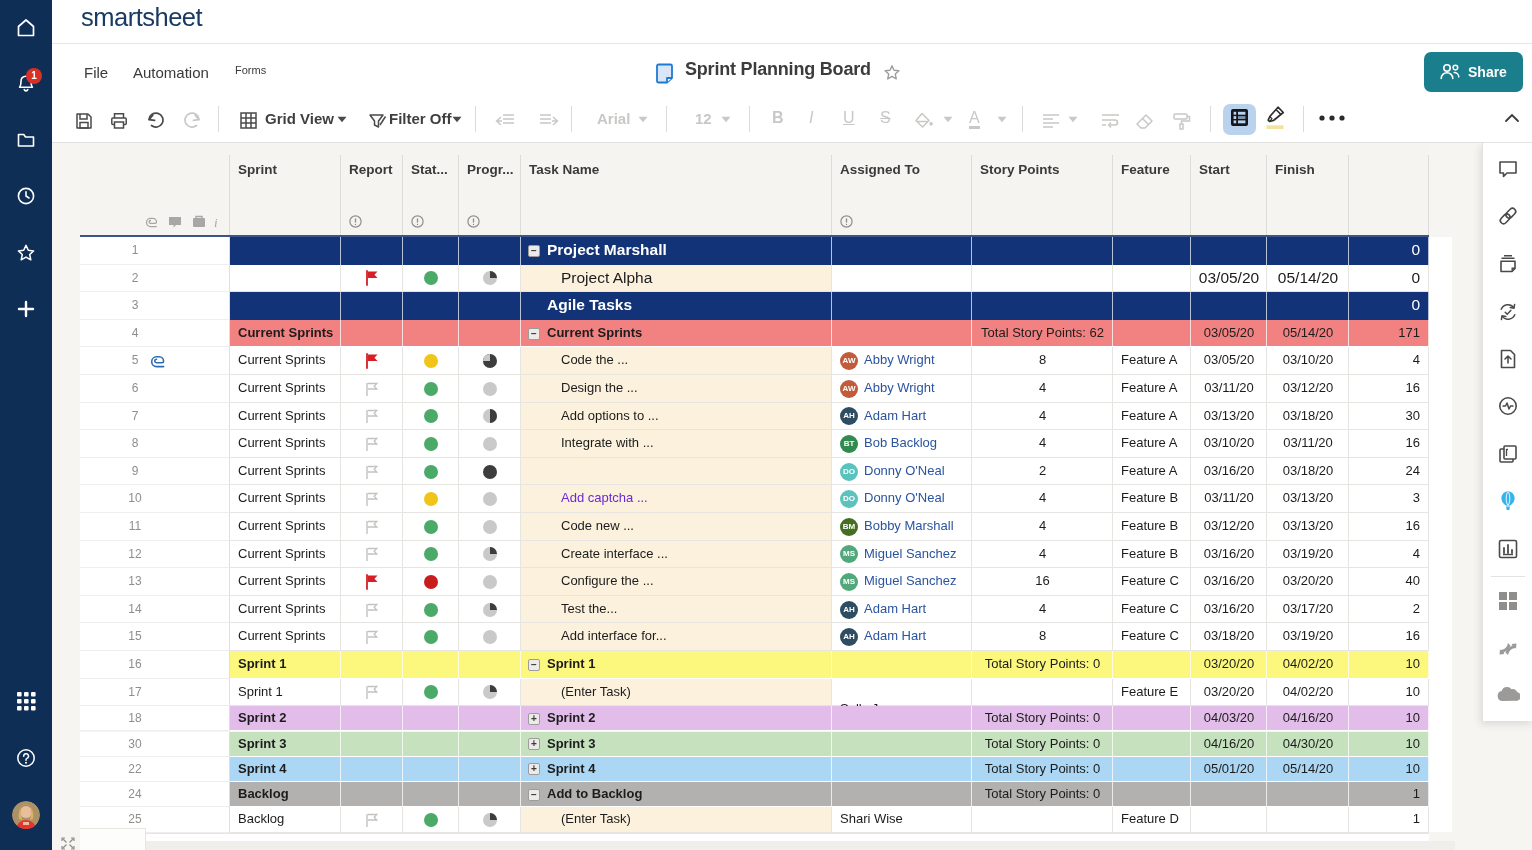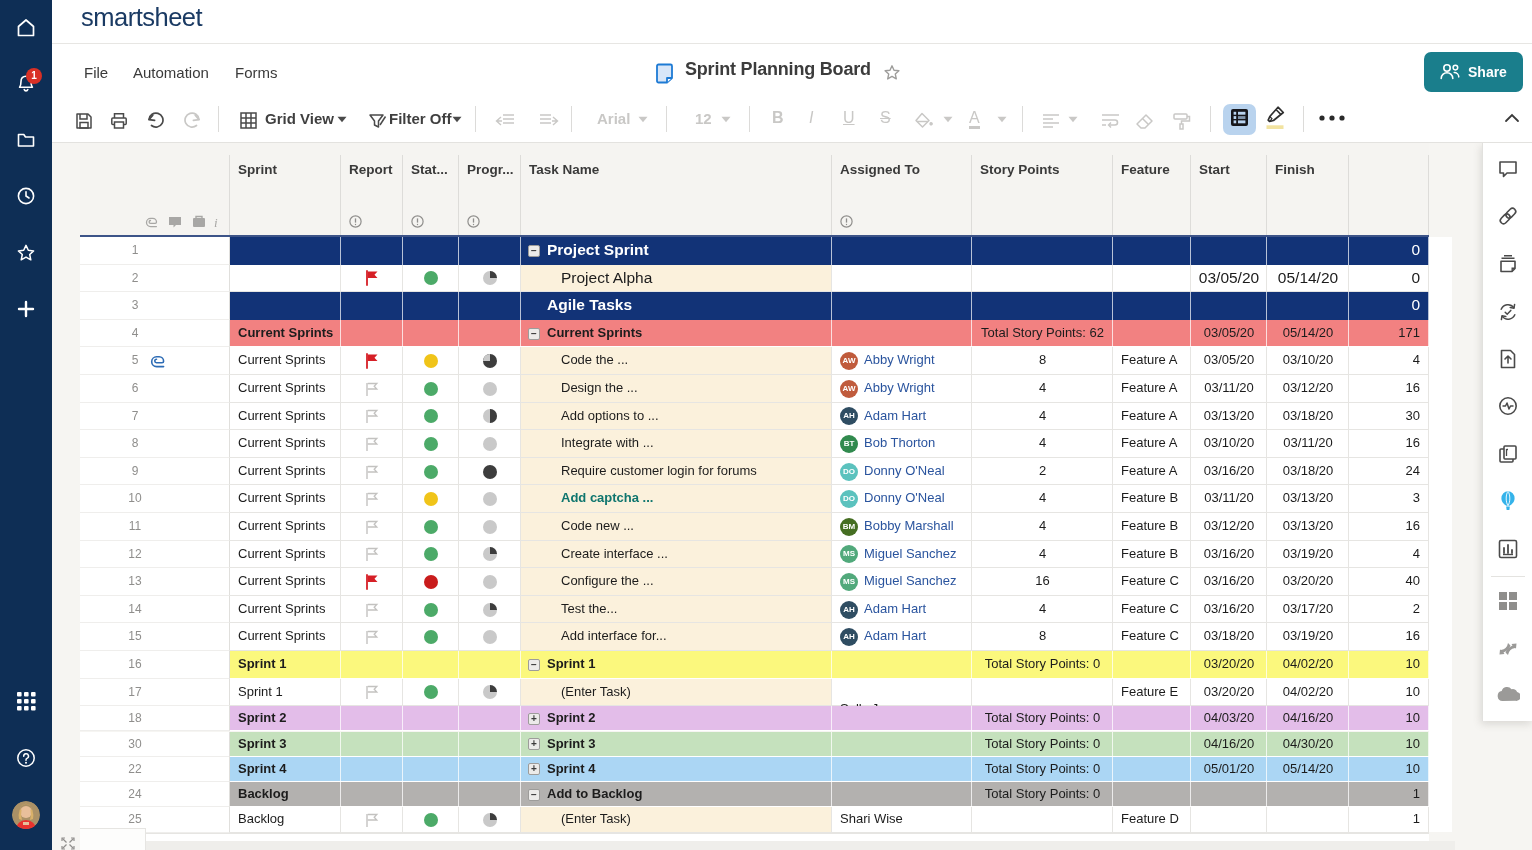--- a/index.html
+++ b/index.html
@@ -73,21 +73,21 @@
 <path d="M11 21 h6 v3 h-6 Z" fill="#e8bf9a"></path>
       </svg>
     </div>
 </div>
 <div class="abs" style="left:52px;top:0;width:1480px;height:44px;background:#fff;border-bottom:1px solid #e7e6e3;">
 <div class="abs" style="left:29px;top:3px;font-size:25.5px;color:#1a3a63;letter-spacing:-0.5px;">smartsheet</div>
   </div>
 <div class="abs" style="left:52px;top:45px;width:1480px;height:51px;background:#fff;">
 <div class="abs" style="left:32px;top:19px;font-size:15px;color:#3a3a3a;">File</div>
 <div class="abs" style="left:81px;top:19px;font-size:15px;color:#3a3a3a;">Automation</div>
-<div class="abs" style="left:183px;top:19px;font-size:15px;color:#3a3a3a;">Forms</div>
+<div class="abs" style="left:183px;top:19px;font-size:11px;color:#3a3a3a;">Forms</div>
 <svg class="abs" style="left:604px;top:18px;" width="17" height="21" viewBox="0 0 17 21">
       <path d="M2.5 1.5 h12 a1.5 1.5 0 0 1 1.5 1.5 v12 l-5 4.5 h-8.5 a1.5 1.5 0 0 1 -1.5 -1.5 v-15 a1.5 1.5 0 0 1 1.5 -1.5 Z" fill="#d8e6f8" stroke="#1d7ad4" stroke-width="1.8" stroke-linejoin="round"></path>
       <path d="M16 15 l-5 0 l0 4.5" fill="#fff" stroke="#1d7ad4" stroke-width="1.8" stroke-linejoin="round"></path>
     </svg>
 <div class="abs" style="left:633px;top:14px;font-size:18px;font-weight:bold;color:#3c3c3c;letter-spacing:-0.2px;">Sprint Planning Board</div>
 <svg class="abs" style="left:831px;top:19px;" width="18" height="18" viewBox="0 0 18 18">
       <path d="M9 1.8 L11 6.3 L15.9 6.8 L12.3 10.1 L13.3 14.9 L9 12.4 L4.7 14.9 L5.7 10.1 L2.1 6.8 L7 6.3 Z" fill="none" stroke="#9e9d9b" stroke-width="1.4" stroke-linejoin="round"></path>
     </svg>
 <div class="abs" style="left:1372px;top:7px;width:99px;height:40px;background:#1a7e8c;border-radius:7px;">
 <svg class="abs" style="left:15px;top:10px;" width="22" height="20" viewBox="0 0 22 20">
@@ -315,21 +315,21 @@
 <div class="abs" style="left:406px;top:94.0px;width:1px;height:27.6px;background:rgba(255,255,255,0.7);"></div>
 <div class="abs" style="left:468px;top:94.0px;width:1px;height:27.6px;background:rgba(255,255,255,0.7);"></div>
 <div class="abs" style="left:779px;top:94.0px;width:1px;height:27.6px;background:rgba(255,255,255,0.7);"></div>
 <div class="abs" style="left:919px;top:94.0px;width:1px;height:27.6px;background:rgba(255,255,255,0.7);"></div>
 <div class="abs" style="left:1060px;top:94.0px;width:1px;height:27.6px;background:rgba(255,255,255,0.7);"></div>
 <div class="abs" style="left:1138px;top:94.0px;width:1px;height:27.6px;background:rgba(255,255,255,0.7);"></div>
 <div class="abs" style="left:1214px;top:94.0px;width:1px;height:27.6px;background:rgba(255,255,255,0.7);"></div>
 <div class="abs" style="left:1296px;top:94.0px;width:1px;height:27.6px;background:rgba(255,255,255,0.7);"></div>
 <div class="abs" style="left:1376px;top:94.0px;width:1px;height:27.6px;background:rgba(255,255,255,0.7);"></div>
 <div class="abs" style="left:476px;top:101.8px;width:12px;height:12px;background:#ecebe9;border:1px solid #9d9c9a;border-radius:2px;font-size:10px;line-height:10px;text-align:center;color:#3a3a3a;font-weight:bold;">−</div>
-<div class="abs" style="left:495px;top:94.0px;height:27.6px;font-size:15.5px;font-weight:bold;color:#fff;line-height:26.6px;white-space:nowrap;">Project Sprint</div>
+<div class="abs" style="left:495px;top:94.0px;height:27.6px;font-size:15.5px;font-weight:bold;color:#fff;line-height:26.6px;white-space:nowrap;">Project Marshall</div>
 <div class="abs" style="left:1297px;top:94.0px;width:71px;height:27.6px;font-size:15.5px;color:#fff;text-align:right;line-height:26.6px;">0</div>
 <div class="abs" style="left:28px;top:121.6px;width:150px;height:27.6px;background:#fff;border-bottom:1px solid #efeeec;border-right:1px solid #e0dfdc;"></div>
 <div class="abs" style="left:28px;top:121.6px;width:110px;height:27.6px;font-size:12px;color:#8f8e8c;text-align:center;line-height:27.6px;">2</div>
 <div class="abs" style="left:178px;top:121.6px;width:1199px;height:27.6px;background:#fff;border-bottom:1px solid #e6e5e2;box-sizing:border-box;"></div>
 <div class="abs" style="left:288px;top:121.6px;width:1px;height:27.6px;background:#e6e5e2;"></div>
 <div class="abs" style="left:350px;top:121.6px;width:1px;height:27.6px;background:#e6e5e2;"></div>
 <div class="abs" style="left:406px;top:121.6px;width:1px;height:27.6px;background:#e6e5e2;"></div>
 <div class="abs" style="left:468px;top:121.6px;width:1px;height:27.6px;background:#e6e5e2;"></div>
 <div class="abs" style="left:779px;top:121.6px;width:1px;height:27.6px;background:#e6e5e2;"></div>
 <div class="abs" style="left:919px;top:121.6px;width:1px;height:27.6px;background:#e6e5e2;"></div>
@@ -509,21 +509,21 @@
       <path d="M3 2 V15" stroke="#c3c2c0" stroke-width="1.4"></path>
       <path d="M3.7 2.5 H12.8 L10.2 5.2 L12.8 8 H3.7" fill="none" stroke="#c3c2c0" stroke-width="1.3"></path>
     </svg>
 <div class="abs" style="left:372px;top:294.0px;width:14px;height:14px;border-radius:50%;background:#4caa68;"></div>
 <svg class="abs" style="left:430px;top:293.0px;" width="16" height="16" viewBox="0 0 16 16">
       <circle cx="8" cy="8" r="7" fill="#c9c9c9"></circle>
     </svg>
 <div class="abs" style="left:469px;top:287.2px;width:310px;height:26.6px;background:#fbf1dc;"></div>
 <div class="abs" style="left:509px;top:287.2px;height:27.6px;font-size:13px;font-weight:normal;color:#1c1c1c;line-height:26.6px;white-space:nowrap;">Integrate with ...</div>
 <div class="abs" style="left:788px;top:292.0px;width:18px;height:18px;border-radius:50%;background:#318a4e;color:#fff;font-size:8px;font-weight:bold;text-align:center;line-height:18px;">BT</div>
-<div class="abs" style="left:812px;top:287.2px;height:27.6px;font-size:13px;color:#2a549e;line-height:26.6px;white-space:nowrap;">Bob Thorton</div>
+<div class="abs" style="left:812px;top:287.2px;height:27.6px;font-size:13px;color:#2a549e;line-height:26.6px;white-space:nowrap;">Bob Backlog</div>
 <div class="abs" style="left:920px;top:287.2px;width:141px;height:27.6px;font-size:13px;font-weight:normal;color:#1c1c1c;text-align:center;line-height:26.6px;">4</div>
 <div class="abs" style="left:1069px;top:287.2px;height:27.6px;font-size:13px;color:#1c1c1c;line-height:26.6px;white-space:nowrap;">Feature A</div>
 <div class="abs" style="left:1139px;top:287.2px;width:76px;height:27.6px;font-size:13px;color:#1c1c1c;text-align:center;line-height:26.6px;">03/10/20</div>
 <div class="abs" style="left:1215px;top:287.2px;width:82px;height:27.6px;font-size:13px;color:#1c1c1c;text-align:center;line-height:26.6px;">03/11/20</div>
 <div class="abs" style="left:1297px;top:287.2px;width:71px;height:27.6px;font-size:13px;color:#1c1c1c;text-align:right;line-height:26.6px;">16</div>
 <div class="abs" style="left:28px;top:314.8px;width:150px;height:27.6px;background:#fff;border-bottom:1px solid #efeeec;border-right:1px solid #e0dfdc;"></div>
 <div class="abs" style="left:28px;top:314.8px;width:110px;height:27.6px;font-size:12px;color:#8f8e8c;text-align:center;line-height:27.6px;">9</div>
 <div class="abs" style="left:178px;top:314.8px;width:1199px;height:27.6px;background:#fff;border-bottom:1px solid #e6e5e2;box-sizing:border-box;"></div>
 <div class="abs" style="left:288px;top:314.8px;width:1px;height:27.6px;background:#e6e5e2;"></div>
 <div class="abs" style="left:350px;top:314.8px;width:1px;height:27.6px;background:#e6e5e2;"></div>
@@ -539,21 +539,20 @@
 <div class="abs" style="left:186px;top:314.8px;height:27.6px;font-size:13px;font-weight:normal;color:#1c1c1c;line-height:26.6px;white-space:nowrap;">Current Sprints</div>
 <svg class="abs" style="left:312px;top:320.6px;" width="16" height="16" viewBox="0 0 16 16">
       <path d="M3 2 V15" stroke="#c3c2c0" stroke-width="1.4"></path>
       <path d="M3.7 2.5 H12.8 L10.2 5.2 L12.8 8 H3.7" fill="none" stroke="#c3c2c0" stroke-width="1.3"></path>
     </svg>
 <div class="abs" style="left:372px;top:321.6px;width:14px;height:14px;border-radius:50%;background:#4caa68;"></div>
 <svg class="abs" style="left:430px;top:320.6px;" width="16" height="16" viewBox="0 0 16 16">
       <circle cx="8" cy="8" r="7" fill="#3d3d3d"></circle>
     </svg>
 <div class="abs" style="left:469px;top:314.8px;width:310px;height:26.6px;background:#fbf1dc;"></div>
-<div class="abs" style="left:509px;top:314.8px;height:27.6px;font-size:13px;font-weight:normal;color:#1c1c1c;line-height:26.6px;white-space:nowrap;">Require customer login for forums</div>
 <div class="abs" style="left:788px;top:319.6px;width:18px;height:18px;border-radius:50%;background:#5bc2be;color:#fff;font-size:8px;font-weight:bold;text-align:center;line-height:18px;">DO</div>
 <div class="abs" style="left:812px;top:314.8px;height:27.6px;font-size:13px;color:#2a549e;line-height:26.6px;white-space:nowrap;">Donny O'Neal</div>
 <div class="abs" style="left:920px;top:314.8px;width:141px;height:27.6px;font-size:13px;font-weight:normal;color:#1c1c1c;text-align:center;line-height:26.6px;">2</div>
 <div class="abs" style="left:1069px;top:314.8px;height:27.6px;font-size:13px;color:#1c1c1c;line-height:26.6px;white-space:nowrap;">Feature A</div>
 <div class="abs" style="left:1139px;top:314.8px;width:76px;height:27.6px;font-size:13px;color:#1c1c1c;text-align:center;line-height:26.6px;">03/16/20</div>
 <div class="abs" style="left:1215px;top:314.8px;width:82px;height:27.6px;font-size:13px;color:#1c1c1c;text-align:center;line-height:26.6px;">03/18/20</div>
 <div class="abs" style="left:1297px;top:314.8px;width:71px;height:27.6px;font-size:13px;color:#1c1c1c;text-align:right;line-height:26.6px;">24</div>
 <div class="abs" style="left:28px;top:342.40000000000003px;width:150px;height:27.6px;background:#fff;border-bottom:1px solid #efeeec;border-right:1px solid #e0dfdc;"></div>
 <div class="abs" style="left:28px;top:342.40000000000003px;width:110px;height:27.6px;font-size:12px;color:#8f8e8c;text-align:center;line-height:27.6px;">10</div>
 <div class="abs" style="left:178px;top:342.40000000000003px;width:1199px;height:27.6px;background:#fff;border-bottom:1px solid #e6e5e2;box-sizing:border-box;"></div>
@@ -571,21 +570,21 @@
 <div class="abs" style="left:186px;top:342.40000000000003px;height:27.6px;font-size:13px;font-weight:normal;color:#1c1c1c;line-height:26.6px;white-space:nowrap;">Current Sprints</div>
 <svg class="abs" style="left:312px;top:348.20000000000005px;" width="16" height="16" viewBox="0 0 16 16">
       <path d="M3 2 V15" stroke="#c3c2c0" stroke-width="1.4"></path>
       <path d="M3.7 2.5 H12.8 L10.2 5.2 L12.8 8 H3.7" fill="none" stroke="#c3c2c0" stroke-width="1.3"></path>
     </svg>
 <div class="abs" style="left:372px;top:349.20000000000005px;width:14px;height:14px;border-radius:50%;background:#f0c419;"></div>
 <svg class="abs" style="left:430px;top:348.20000000000005px;" width="16" height="16" viewBox="0 0 16 16">
       <circle cx="8" cy="8" r="7" fill="#c9c9c9"></circle>
     </svg>
 <div class="abs" style="left:469px;top:342.40000000000003px;width:310px;height:26.6px;background:#fbf1dc;"></div>
-<div class="abs" style="left:509px;top:342.40000000000003px;height:27.6px;font-size:13px;font-weight:bold;color:#0f766e;line-height:26.6px;white-space:nowrap;">Add captcha ...</div>
+<div class="abs" style="left:509px;top:342.40000000000003px;height:27.6px;font-size:13px;font-weight:normal;color:#6d28d9;line-height:26.6px;white-space:nowrap;">Add captcha ...</div>
 <div class="abs" style="left:788px;top:347.20000000000005px;width:18px;height:18px;border-radius:50%;background:#5bc2be;color:#fff;font-size:8px;font-weight:bold;text-align:center;line-height:18px;">DO</div>
 <div class="abs" style="left:812px;top:342.40000000000003px;height:27.6px;font-size:13px;color:#2a549e;line-height:26.6px;white-space:nowrap;">Donny O'Neal</div>
 <div class="abs" style="left:920px;top:342.40000000000003px;width:141px;height:27.6px;font-size:13px;font-weight:normal;color:#1c1c1c;text-align:center;line-height:26.6px;">4</div>
 <div class="abs" style="left:1069px;top:342.40000000000003px;height:27.6px;font-size:13px;color:#1c1c1c;line-height:26.6px;white-space:nowrap;">Feature B</div>
 <div class="abs" style="left:1139px;top:342.40000000000003px;width:76px;height:27.6px;font-size:13px;color:#1c1c1c;text-align:center;line-height:26.6px;">03/11/20</div>
 <div class="abs" style="left:1215px;top:342.40000000000003px;width:82px;height:27.6px;font-size:13px;color:#1c1c1c;text-align:center;line-height:26.6px;">03/13/20</div>
 <div class="abs" style="left:1297px;top:342.40000000000003px;width:71px;height:27.6px;font-size:13px;color:#1c1c1c;text-align:right;line-height:26.6px;">3</div>
 <div class="abs" style="left:28px;top:370.00000000000006px;width:150px;height:27.6px;background:#fff;border-bottom:1px solid #efeeec;border-right:1px solid #e0dfdc;"></div>
 <div class="abs" style="left:28px;top:370.00000000000006px;width:110px;height:27.6px;font-size:12px;color:#8f8e8c;text-align:center;line-height:27.6px;">11</div>
 <div class="abs" style="left:178px;top:370.00000000000006px;width:1199px;height:27.6px;background:#fff;border-bottom:1px solid #e6e5e2;box-sizing:border-box;"></div>

